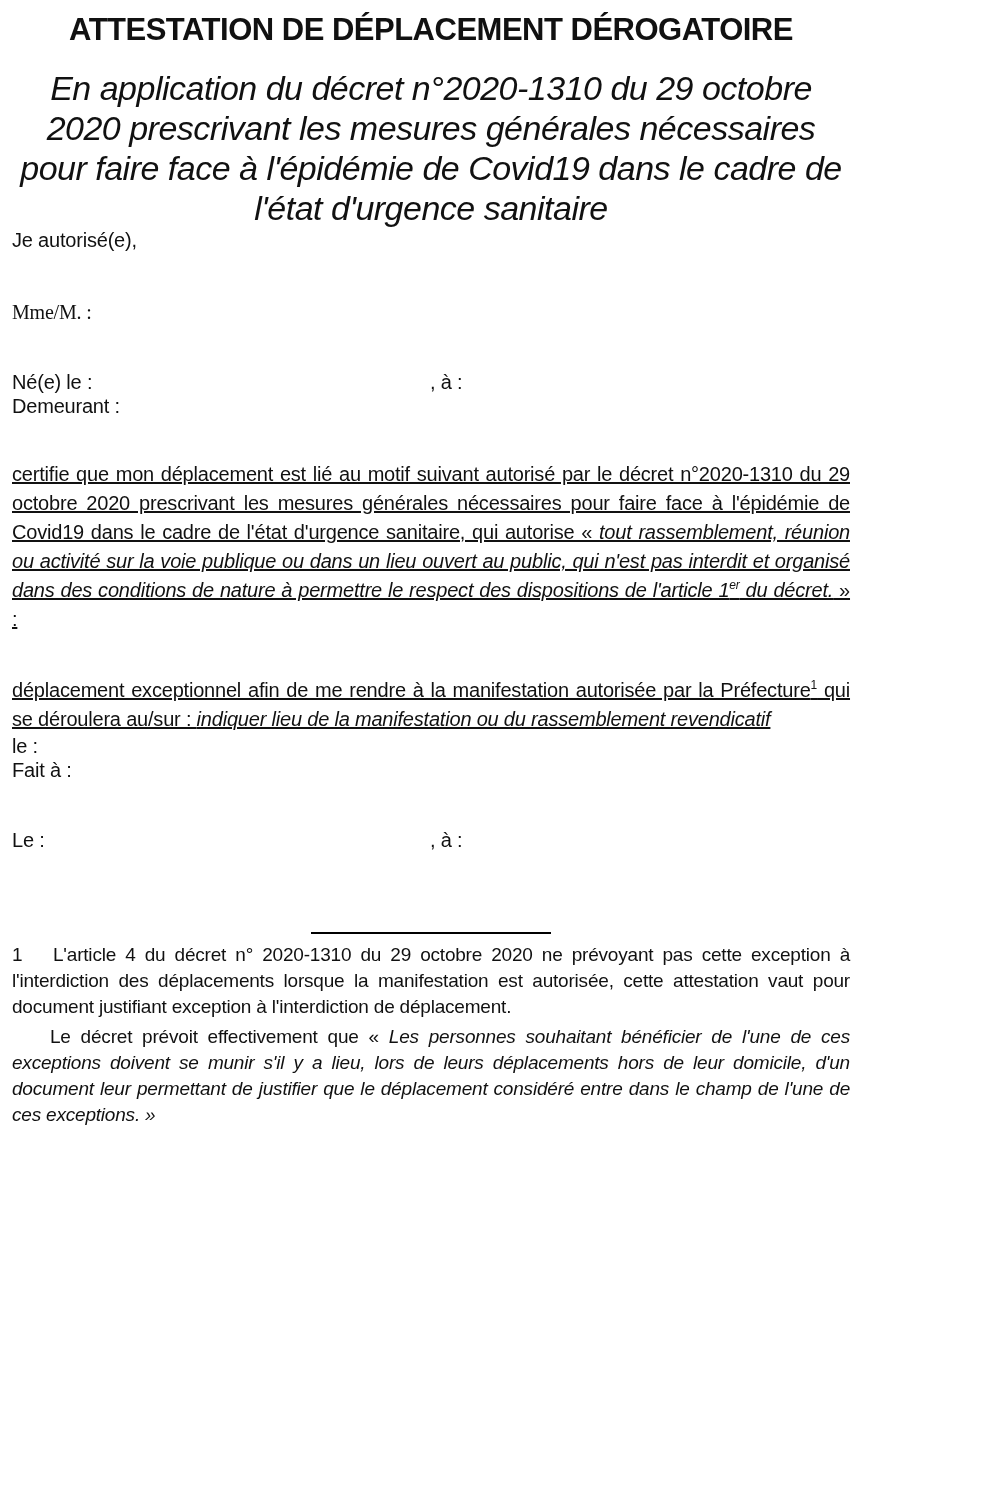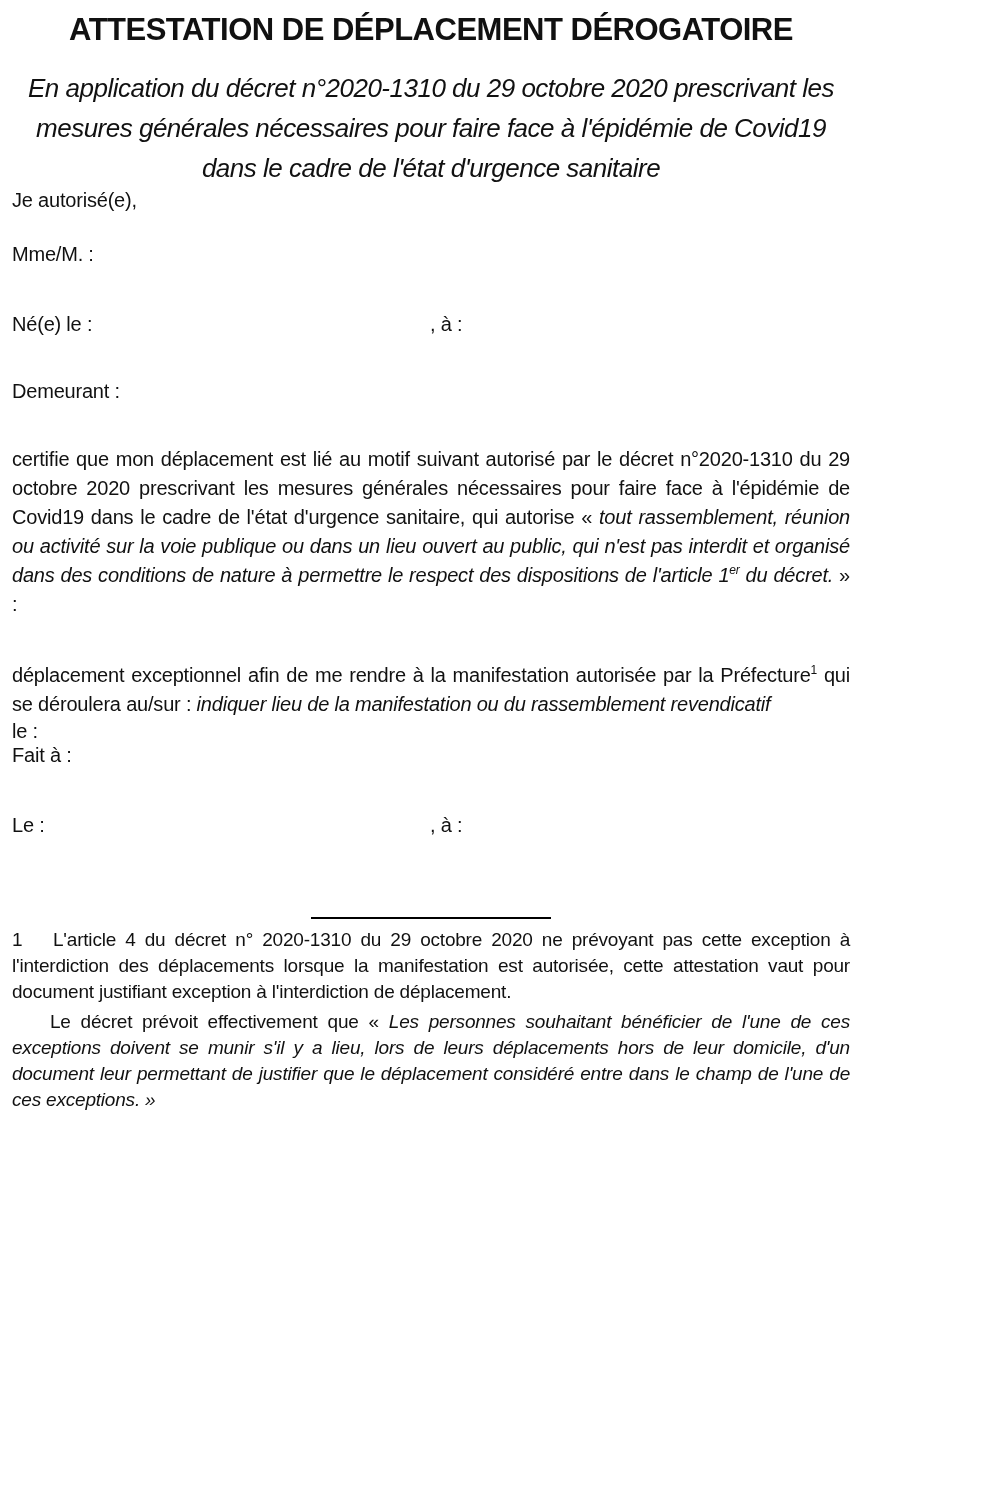--- a/index.html
+++ b/index.html
@@ -21,50 +21,51 @@
   .title {
     margin: 0;
     font-size: 31px;
     font-weight: 700;
     text-align: center;
     line-height: 44px;
     letter-spacing: -0.5px;
   }
   .subtitle {
     margin: 16px 0 0 0;
-    font-size: 26px;
+    font-size: 34px;
     font-style: italic;
     font-weight: 400;
     text-align: center;
     line-height: 40px;
     letter-spacing: -0.5px;
   }
   .label {
     font-size: 20px;
     line-height: 24px;
     letter-spacing: -0.2px;
   }
   p.label { margin: 0; }
   .intro        { margin-top: 56px; }
   .row          { position: relative; }
-  .row-name     { margin-top: 30px; }
+  .row-name     { margin-top: 48px; font-family: Liberation Serif, serif; }
   .row-birth    { margin-top: 46px; }
-  .row-address  { margin-top: 43px; }
+  .row-address  { }
   .at-col {
     position: absolute;
     left: 418px;
     top: 0;
     white-space: pre;
   }
   .para {
     margin: 42px 0 0 0;
     font-size: 20px;
     line-height: 29px;
     text-align: justify;
     letter-spacing: -0.2px;
+    text-decoration: underline;
   }
   .para i { font-style: italic; }
   sup.fn-ref {
     font-size: 12px;
     line-height: 0;
     vertical-align: super;
   }
   .le-line   { margin-top: 113px; }
   .fait-line { margin-top: 108px; }
   .row-date  { margin-top: 46px; }

